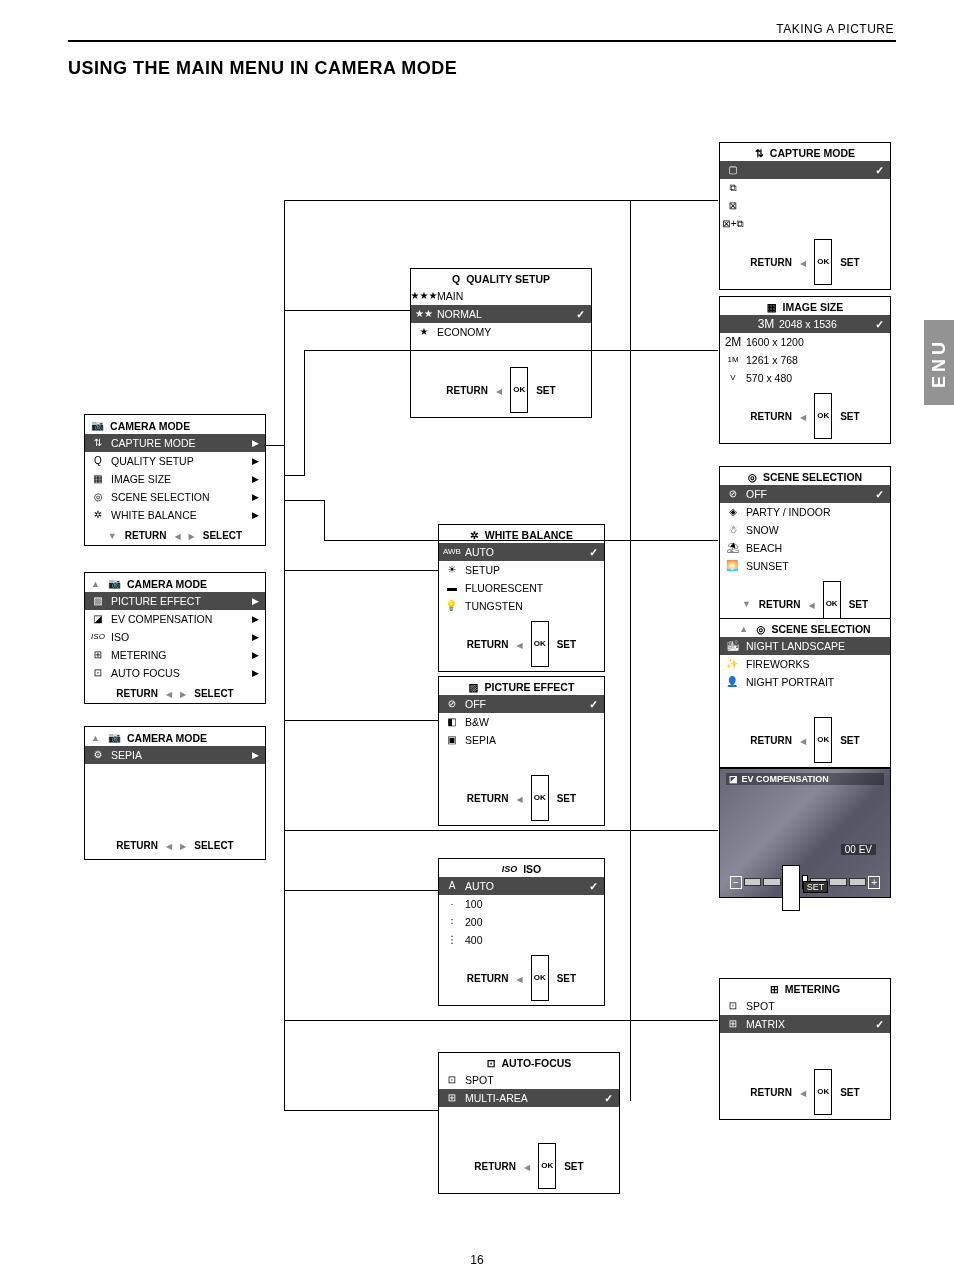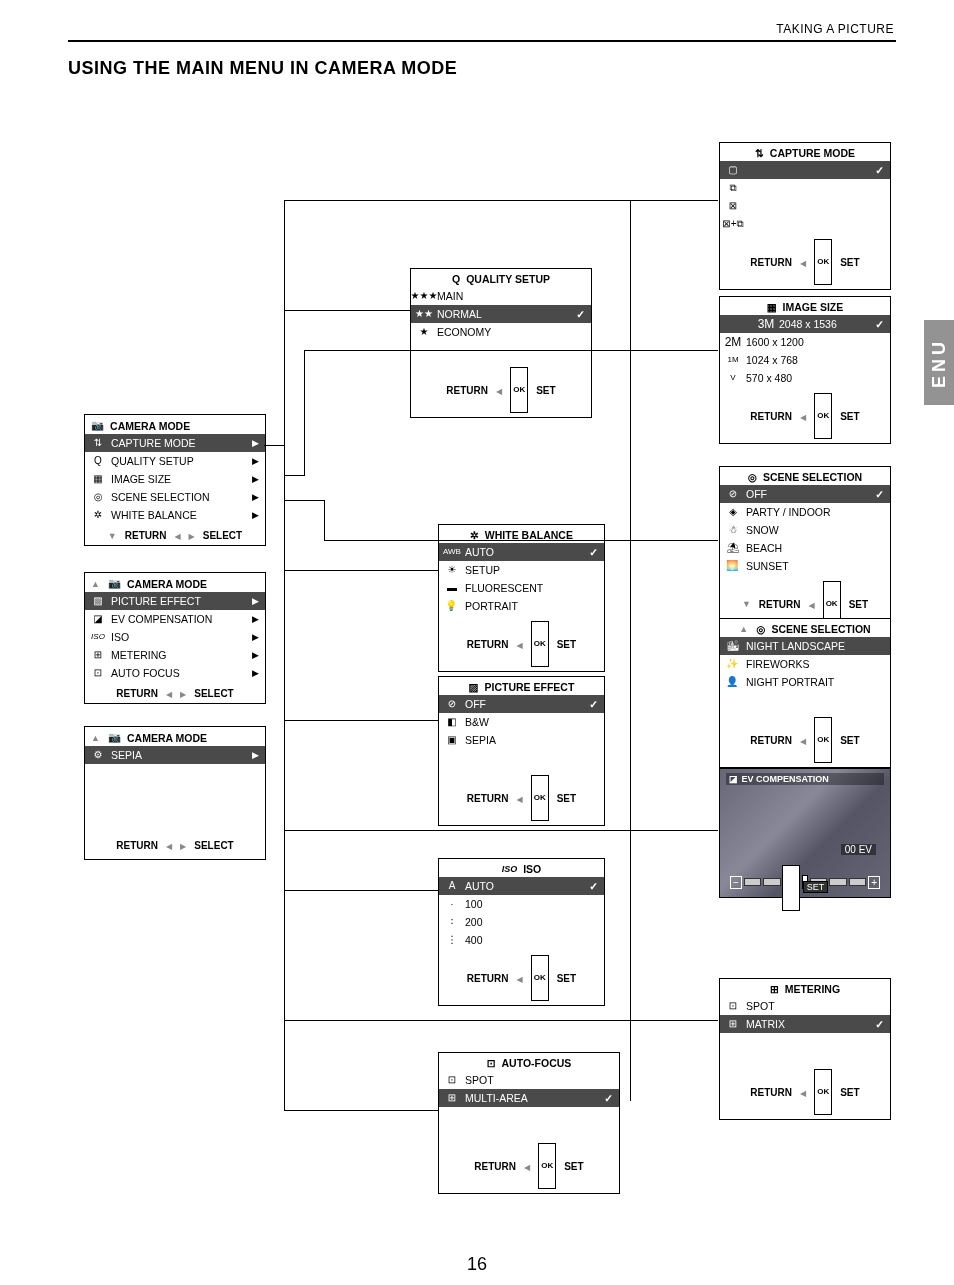--- a/index.html
+++ b/index.html
@@ -47,24 +47,24 @@
     font-size: 18px;
     display: flex;
     align-items: center;
     justify-content: center;
     writing-mode: vertical-rl;
     transform: rotate(180deg);
     letter-spacing: 4px;
   }
   .page-num {
     position: absolute;
-    bottom: 10px;
+    bottom: 18px;
     left: 50%;
     transform: translateX(-50%);
-    font-size: 18px;
+    font-size: 12px;
   }
 
   
   .panel {
     position: absolute;
     background: #fff;
     border: 1px solid #000;
   }
   .panel-header {
     display: flex;
@@ -307,21 +307,21 @@
   <div class="row">
     <span class="icon">☀</span>
     <span class="label">SETUP</span>
   </div>
   <div class="row">
     <span class="icon">▬</span>
     <span class="label">FLUORESCENT</span>
   </div>
   <div class="row">
     <span class="icon">💡</span>
-    <span class="label">PORTRAIT</span>
+    <span class="label">TUNGSTEN</span>
   </div>
   <div class="footer">
     <span>RETURN</span>
     <span class="tri-left"></span>
     <span class="ok-badge">OK</span>
     <span>SET</span>
   </div>
 </div>
 
 <div class="panel" style="left:438px; top:676px; width:165px;">
@@ -441,21 +441,21 @@
     <span class="icon" style="font-size:12px;margin-left:33px;">3M</span>
     <span class="label">2048 x 1536</span>
     <span class="check"></span>
   </div>
   <div class="row">
     <span class="icon" style="font-size:12px;">2M</span>
     <span class="label">1600 x 1200</span>
   </div>
   <div class="row">
     <span class="icon" style="font-size:8px;">1M</span>
-    <span class="label">1024 x 768</span>
+    <span class="label">1261 x 768</span>
   </div>
   <div class="row">
     <span class="icon" style="font-size:8px;">V</span>
     <span class="label">570 x 480</span>
   </div>
   <div class="footer">
     <span>RETURN</span>
     <span class="tri-left"></span>
     <span class="ok-badge">OK</span>
     <span>SET</span>

